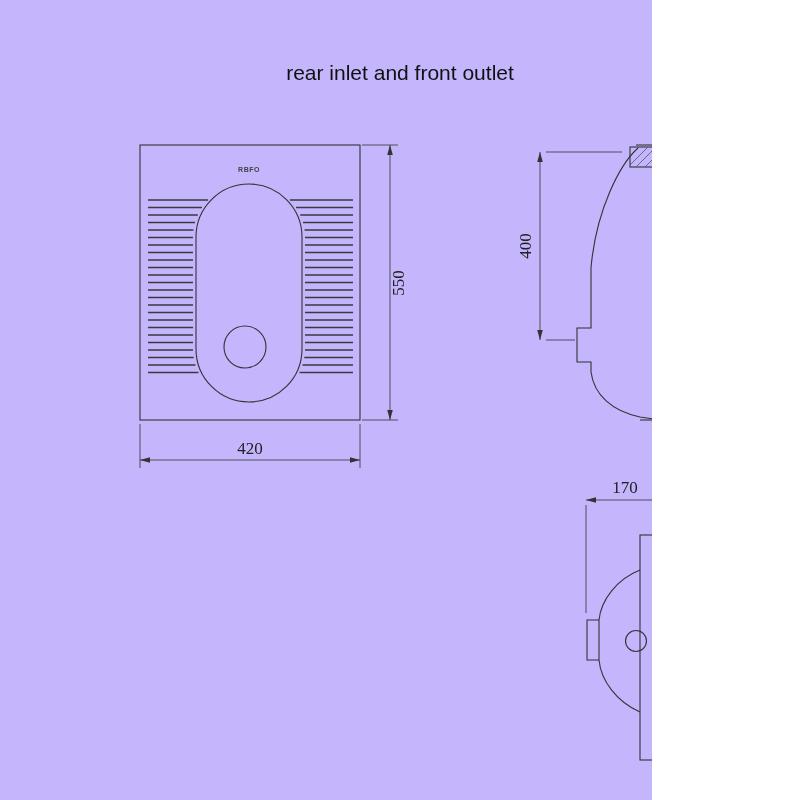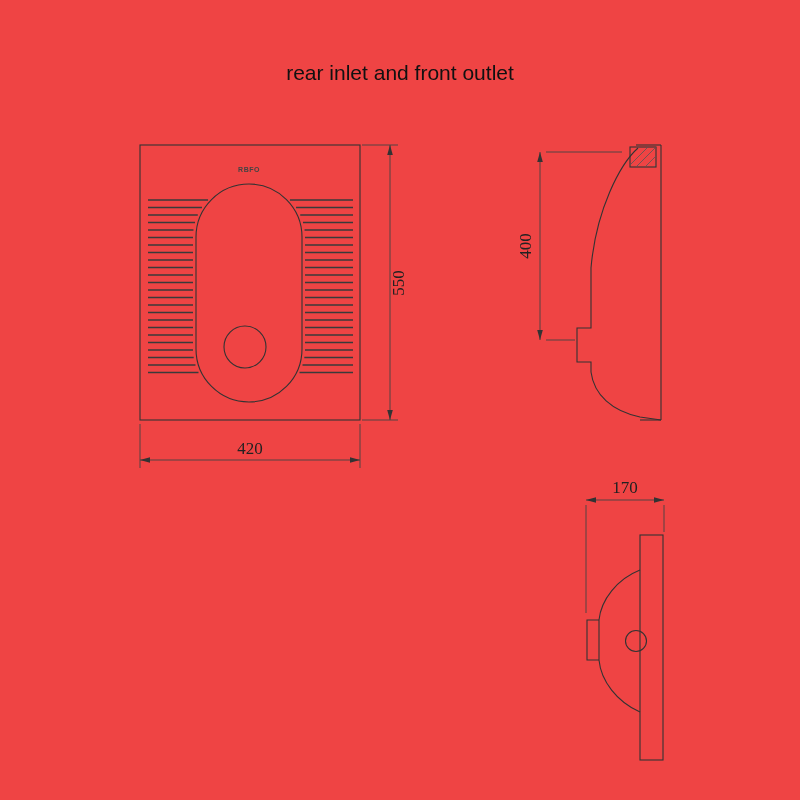--- a/index.html
+++ b/index.html
@@ -1,16 +1,16 @@
 <!DOCTYPE html>
 <html><head>
 <meta charset="utf-8">
 <style>
   html,body{margin:0;padding:0;background:#ffffff;}
-  .canvas{position:relative;width:800px;height:800px;background:#ef4444;overflow:hidden;
+  .canvas{position:relative;width:652px;height:800px;background:#c4b5fd;overflow:hidden;
           font-family:"Liberation Sans",sans-serif;}
   svg{position:absolute;left:0;top:0;}
   .outline{fill:none;stroke:#333;stroke-width:1.1;}
   .thin{fill:none;stroke:#444;stroke-width:0.9;}
   .dimline{stroke:#444;stroke-width:0.9;}
   .arrow{fill:#333;stroke:none;}
   .dimtext{font-family:"Liberation Serif",serif;font-size:17px;fill:#222;}
   .title-text{font-family:"Liberation Sans",sans-serif;font-size:21px;fill:#111;}
   .logo-text{font-family:"Liberation Sans",sans-serif;font-size:7px;font-weight:bold;
              fill:#444;letter-spacing:0.5px;}

